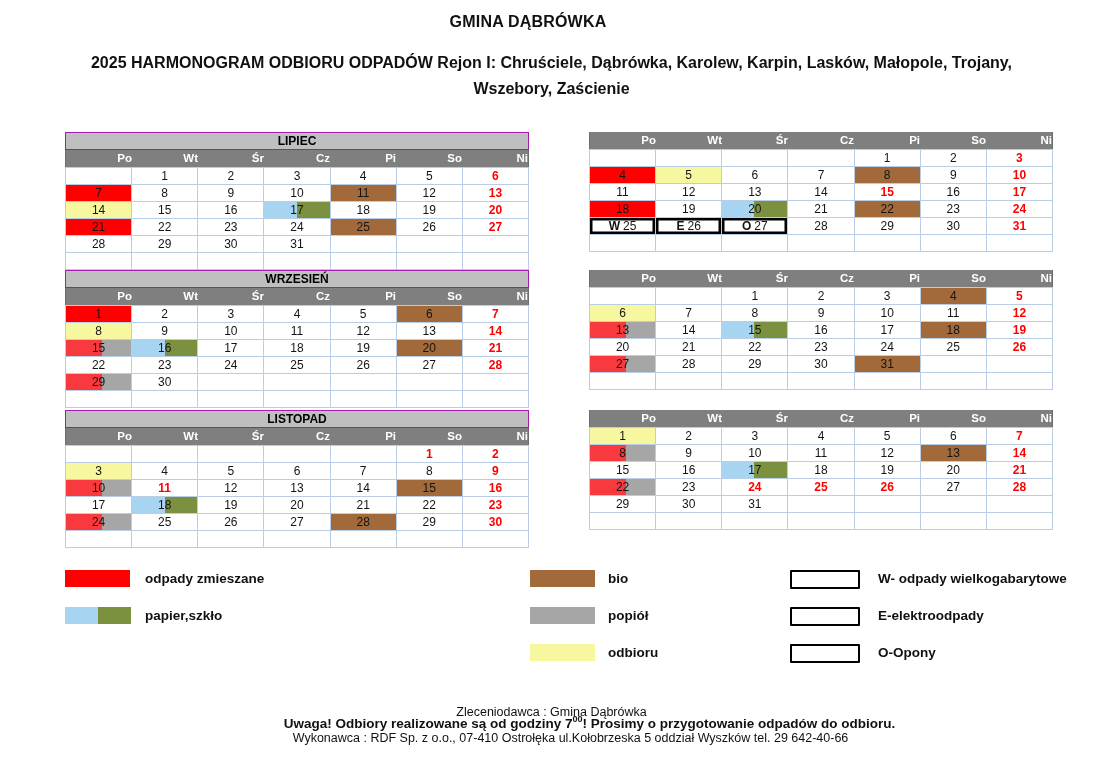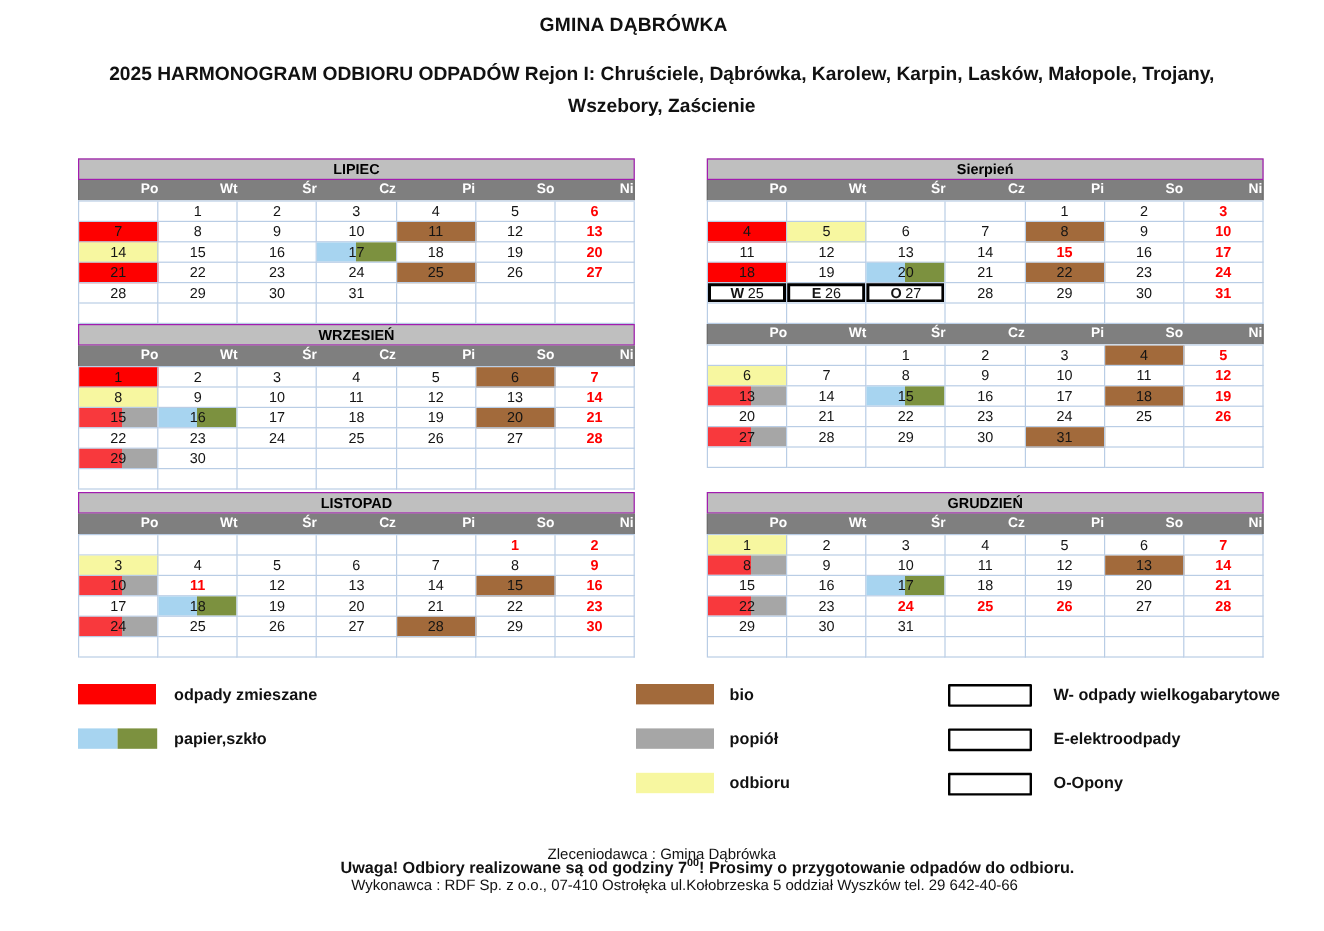--- a/index.html
+++ b/index.html
@@ -105,21 +105,20 @@
       <div class="dc"></div>
       <div class="dc"></div>
       <div class="dc"></div>
       <div class="dc"></div>
       <div class="dc"></div>
       <div class="dc"></div>
       <div class="dc"></div>
     </div>
   </div>
 <div class="cal c-right r0">
-    <div class="cal-title">Sierpień</div>
     <div class="cal-days">
       <div class="dh">Po</div>
       <div class="dh">Wt</div>
       <div class="dh">Śr</div>
       <div class="dh">Cz</div>
       <div class="dh">Pi</div>
       <div class="dh">So</div>
       <div class="dh">Ni</div>
     </div>
     <div class="cal-body">
@@ -328,21 +327,20 @@
       <div class="dc"></div>
       <div class="dc"></div>
       <div class="dc"></div>
       <div class="dc"></div>
       <div class="dc"></div>
       <div class="dc"></div>
       <div class="dc"></div>
     </div>
   </div>
 <div class="cal c-right r2">
-    <div class="cal-title">GRUDZIEŃ</div>
     <div class="cal-days">
       <div class="dh">Po</div>
       <div class="dh">Wt</div>
       <div class="dh">Śr</div>
       <div class="dh">Cz</div>
       <div class="dh">Pi</div>
       <div class="dh">So</div>
       <div class="dh">Ni</div>
     </div>
     <div class="cal-body">

